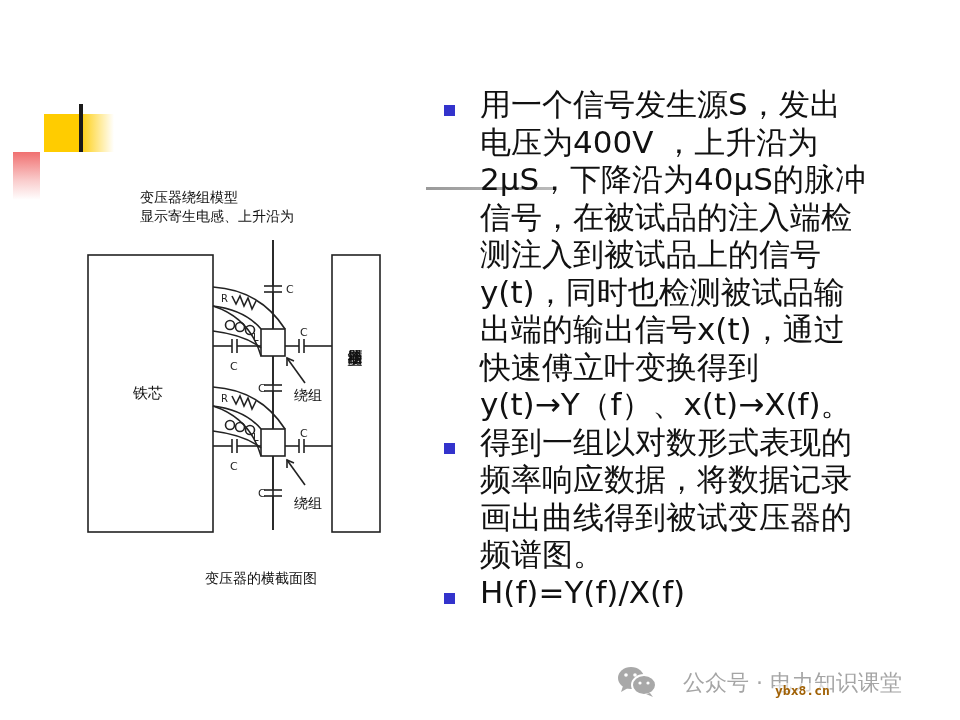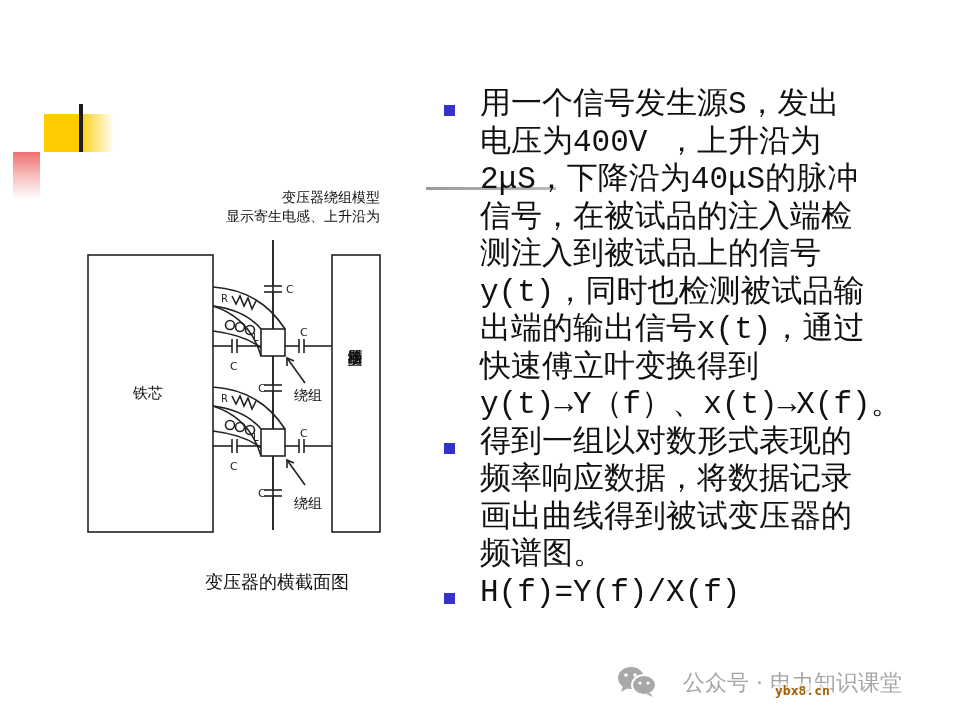--- a/index.html
+++ b/index.html
@@ -16,33 +16,33 @@
     }
     .deco-pink {
       position: absolute; left: 13px; top: 152px; width: 27px; height: 48px;
       background: linear-gradient(to bottom, #f07070 0%, rgba(240,112,112,0.35) 60%, rgba(255,255,255,0) 100%);
     }
     .deco-line {
       position: absolute; left: 426px; top: 187px; width: 130px; height: 3px;
       background: linear-gradient(to right, #9a9a9a, #bbbbbb);
     }
     .diagram-title {
-      position: absolute; left: 140px; width: 240px; text-align: right;
+      position: absolute; left: 140px; width: 240px; text-align: left;
       font-size: 14px; line-height: 18px; color: #111;
     }
     .dt1 { top: 188px; }
     .dt2 { top: 207px; }
     .diagram-caption {
-      position: absolute; left: 205px; top: 570px; font-size: 18px; color: #111;
+      position: absolute; left: 205px; top: 570px; font-size: 14px; color: #111;
     }
     svg.diagram { position: absolute; left: 0; top: 0; }
     .text-block {
       position: absolute; left: 440px; top: 86px; width: 490px;
     }
-    .bullet-item { position: relative; padding-left: 40px; font-size: 31px; line-height: 37.5px; font-family: Liberation Mono, monospace; }
+    .bullet-item { position: relative; padding-left: 40px; font-size: 31px; line-height: 37.5px; }
     .bullet-sq {
       position: absolute; left: 4px; top: 19px; width: 11px; height: 11px; background: #3333cc;
     }
     .bullet-text { white-space: pre-line; }
     .watermark {
       position: absolute; left: 615px; top: 664px; display: flex; align-items: flex-end;
       color: #a5a5a5; font-size: 22px; gap: 16px;
     }
     .wechat-icon { width: 44px; height: 34px; margin-right: 8px; position: relative; }
     .site-mark {

